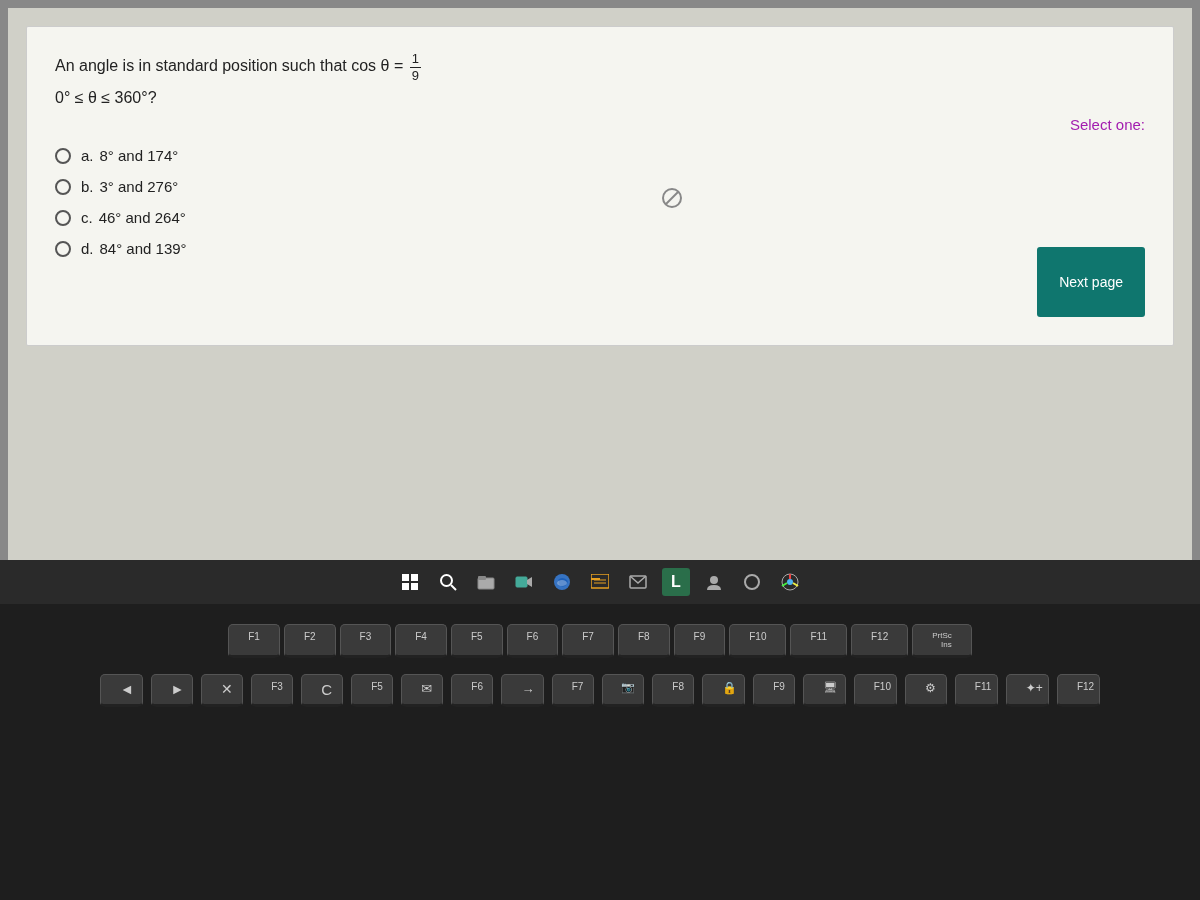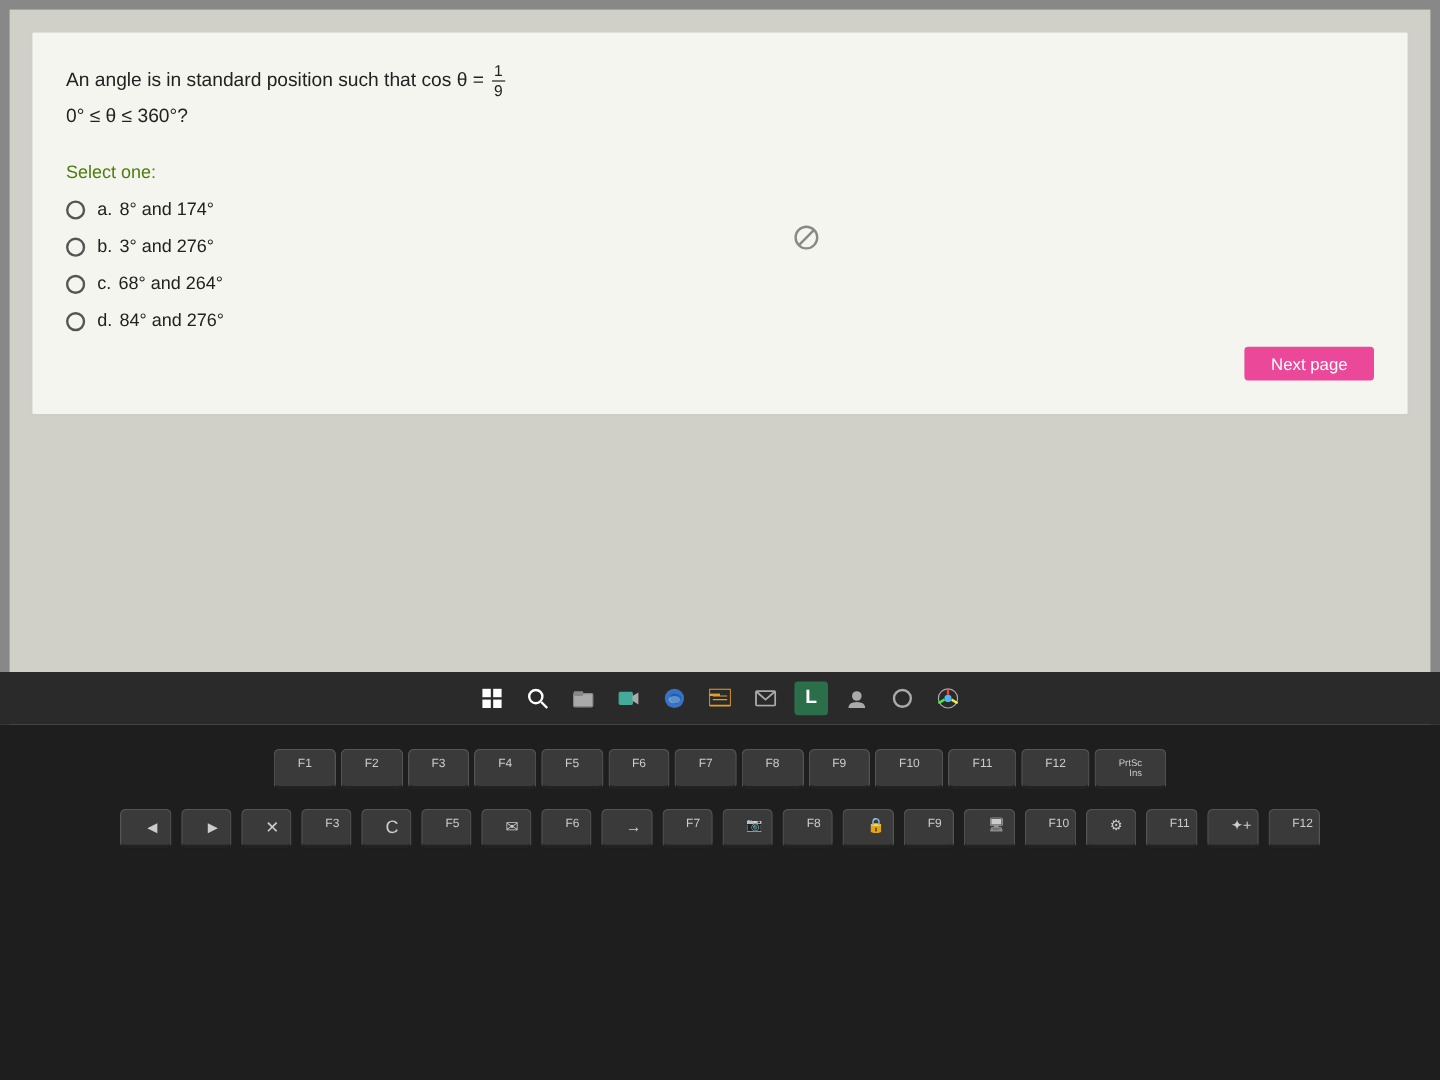--- a/index.html
+++ b/index.html
@@ -26,28 +26,29 @@
     .question-text {
       font-size: 16px;
       color: #222;
       line-height: 1.5;
       margin-bottom: 6px;
     }
 
     .constraint-text {
       font-size: 16px;
       color: #222;
-      margin-bottom: 28px;
+      margin-bottom: 9px;
     }
 
     .select-one-label {
       font-size: 15px;
-      color: #4d7c0f;
+      color: #a21caf;
       margin-bottom: 14px;
       font-weight: normal;
+      text-align: right;
     }
 
     .options-list {
       list-style: none;
       padding: 0;
     }
 
     .option-item {
       display: flex;
       align-items: center;
@@ -80,24 +81,24 @@
       top: 160px;
       width: 22px;
       height: 22px;
     }
 
     
     .next-page-btn {
       position: absolute;
       bottom: 28px;
       right: 28px;
-      background: #ec4899;
+      background: #0f766e;
       color: #fff;
       border: none;
-      padding: 6px 22px;
+      padding: 27px 22px;
       font-size: 14px;
       cursor: pointer;
       border-radius: 3px;
     }
 
     
     .taskbar {
       width: 1200px;
       height: 44px;
       background: #2a2a2a;
@@ -215,26 +216,26 @@
           <span>8° and 174°</span>
         </li>
         <li class="option-item">
           <span class="radio-circle"></span>
           <span class="option-letter">b.</span>
           <span>3° and 276°</span>
         </li>
         <li class="option-item">
           <span class="radio-circle"></span>
           <span class="option-letter">c.</span>
-          <span>68° and 264°</span>
+          <span>46° and 264°</span>
         </li>
         <li class="option-item">
           <span class="radio-circle"></span>
           <span class="option-letter">d.</span>
-          <span>84° and 276°</span>
+          <span>84° and 139°</span>
         </li>
       </ul>
 
       <div class="prohibition-sign">
         <svg width="22" height="22" viewBox="0 0 22 22">
           <circle cx="11" cy="11" r="9" fill="none" stroke="#888" stroke-width="2"></circle>
           <line x1="5" y1="17" x2="17" y2="5" stroke="#888" stroke-width="2"></line>
         </svg>
       </div>
 

